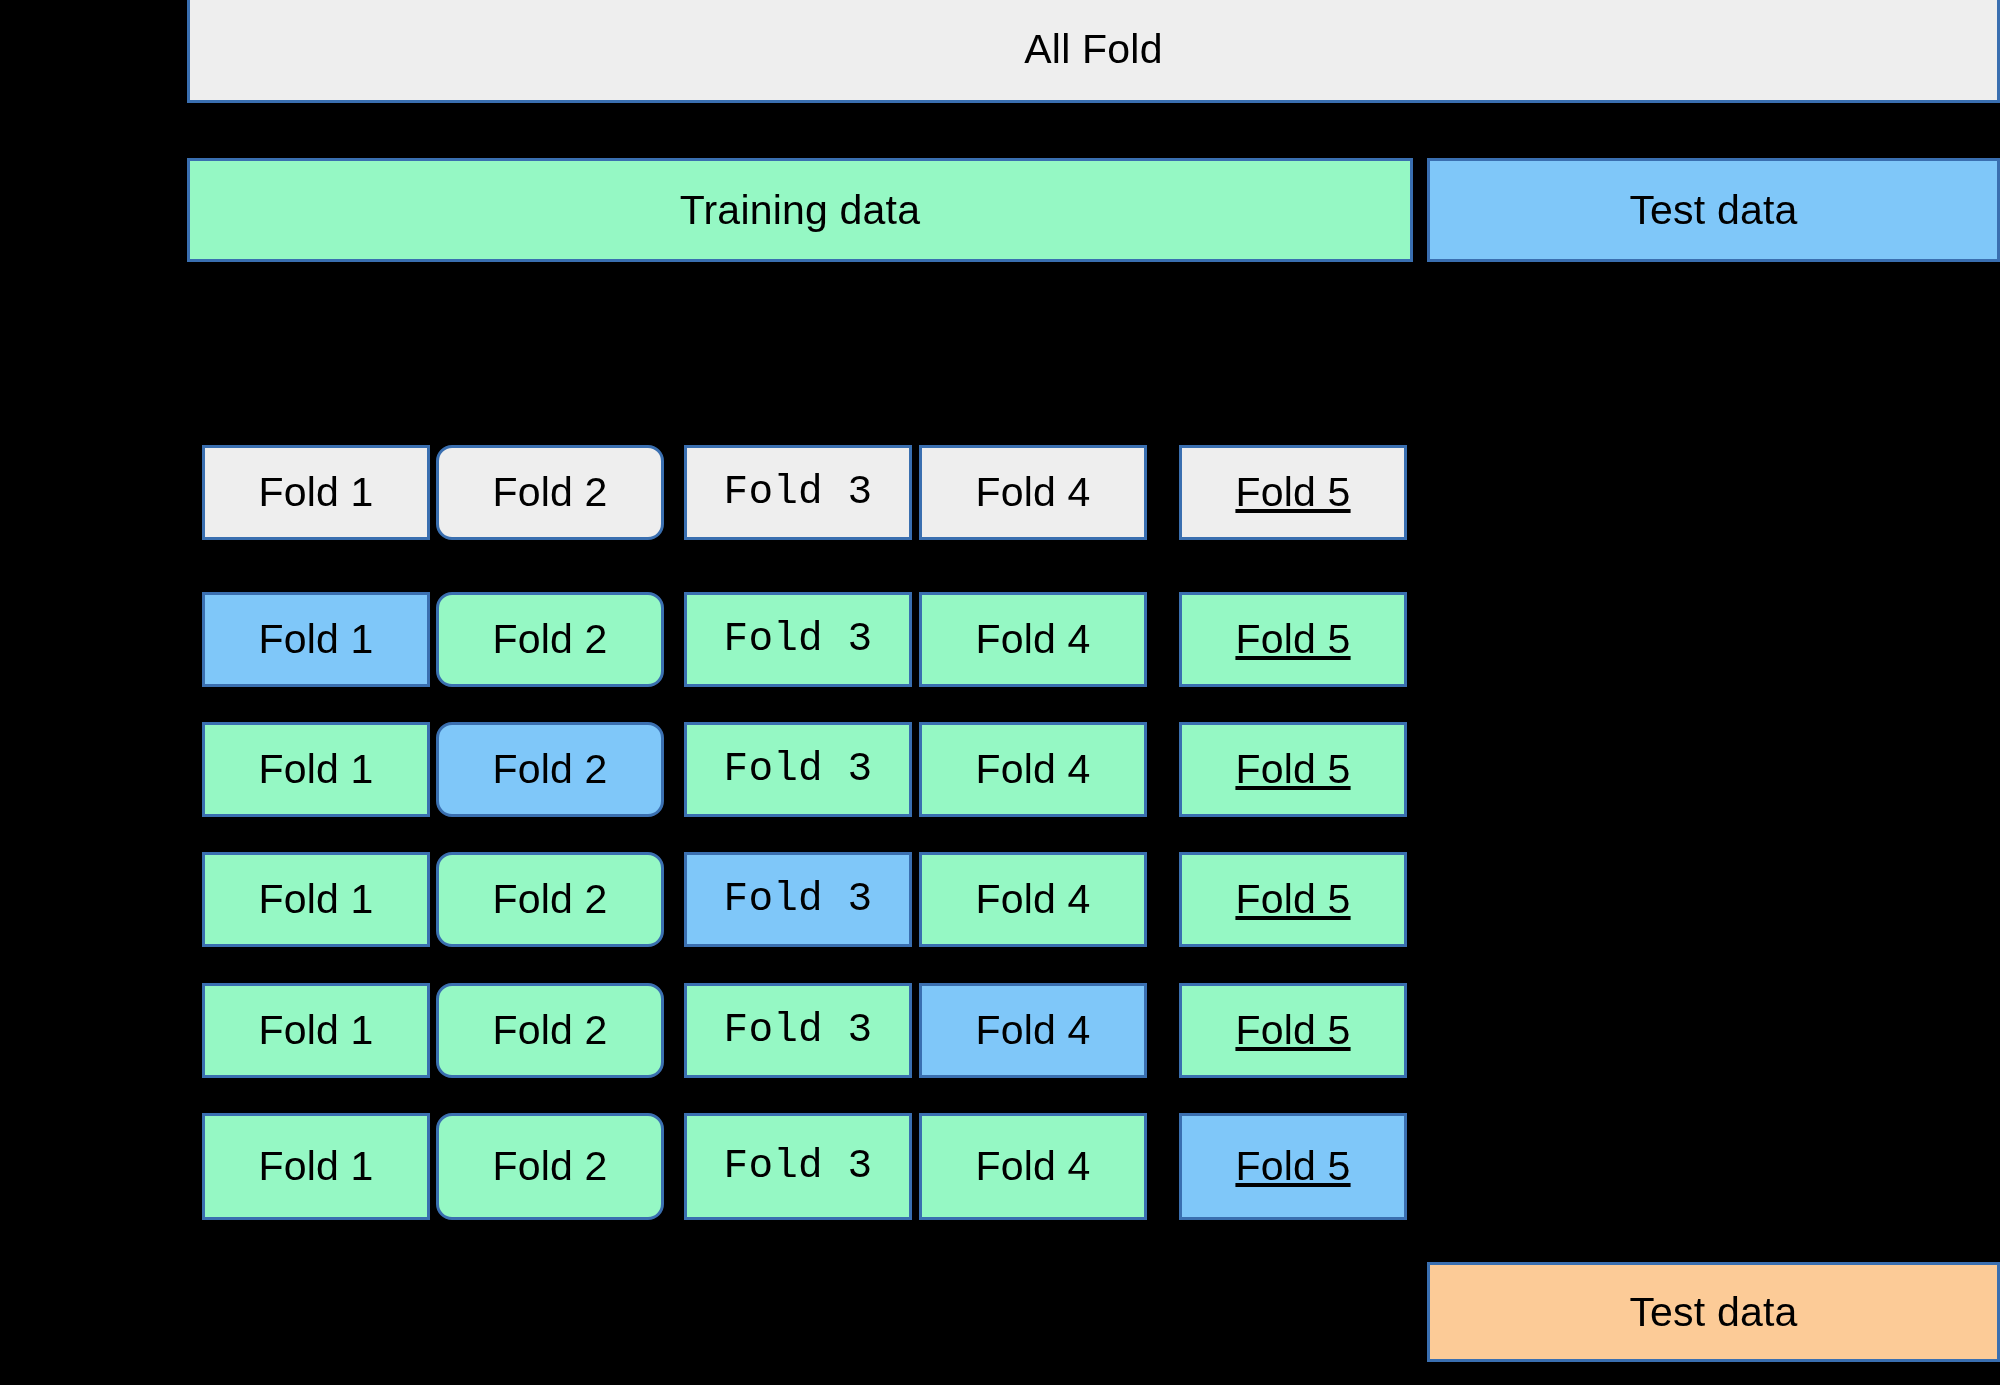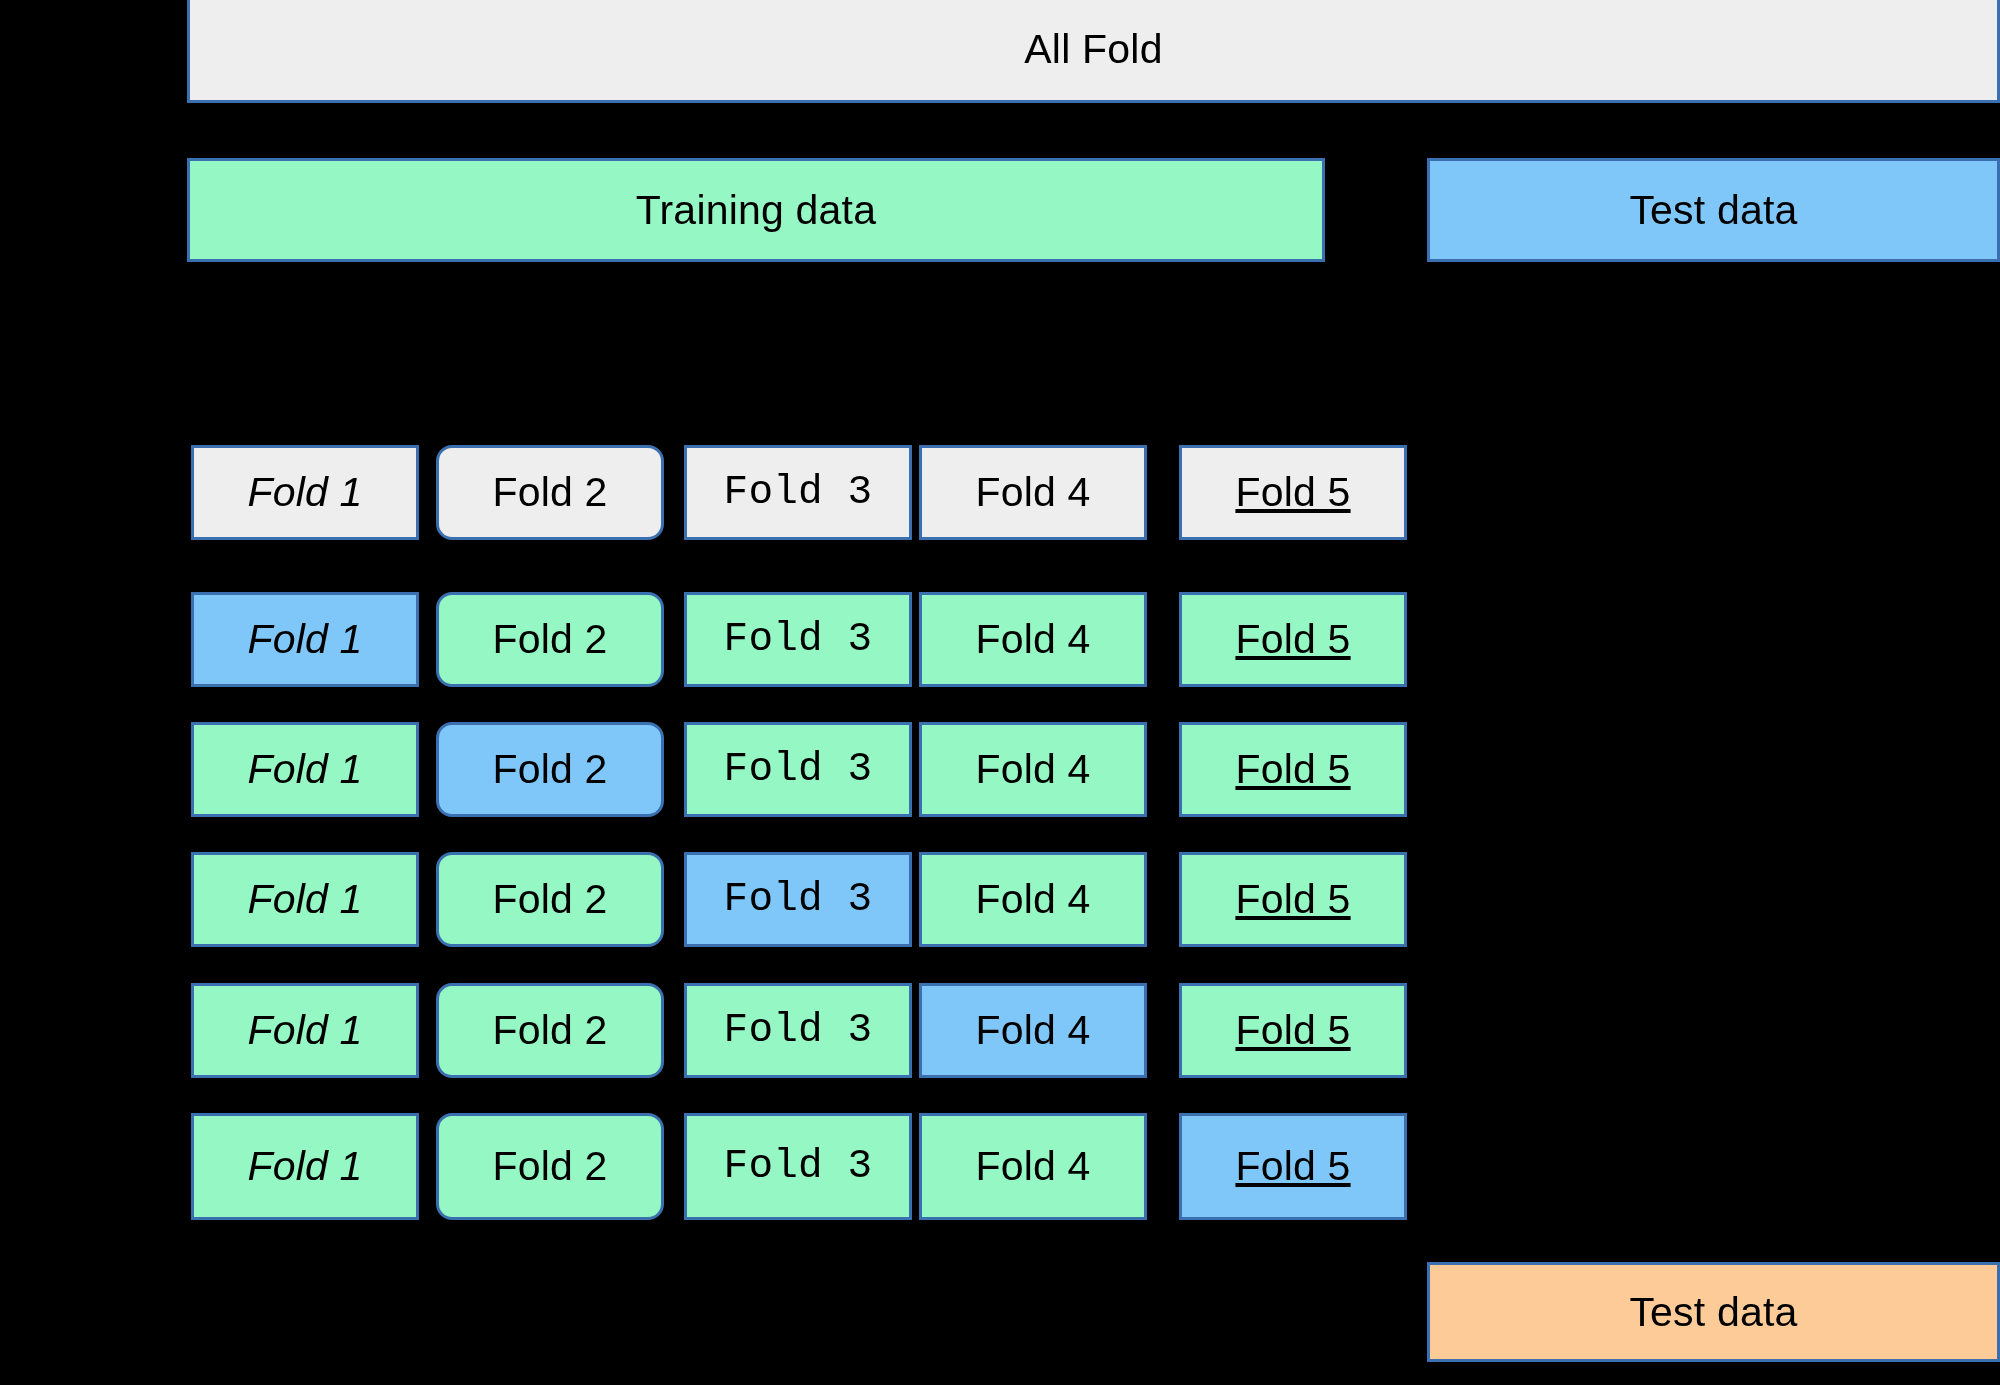--- a/index.html
+++ b/index.html
@@ -43,21 +43,21 @@
     left: 187px;
     top: -18px;
     width: 1813px;
     height: 121px;
   }
   #all-data .box-label { padding-top: 14px; }
 
   #training-data {
     left: 187px;
     top: 158px;
-    width: 1138px;
+    width: 1226px;
     height: 104px;
   }
   #test-data-top {
     left: 1427px;
     top: 158px;
     width: 573px;
     height: 104px;
   }
   #test-data-bottom {
     left: 1427px;
@@ -70,21 +70,21 @@
     position: absolute;
     left: 187px;
     width: 1226px;
     height: 95px;
   }
   .fold-row .box {
     top: 0;
     height: 95px;
     width: 228px;
   }
-  .fold-row .box.c0 { left: 4px; font-style: italic; }
+  .fold-row .box.c0 { left: 15px; }
   .fold-row .box.c1 { left: 249px; border-radius: 16px; }
   .fold-row .box.c2 { left: 497px; font-family: Liberation Mono, monospace; }
   .fold-row .box.c3 { left: 732px; }
   .fold-row .box.c4 { left: 992px; text-decoration: underline; }
 
   #fold-row-header { top: 445px; }
   #fold-row-1 { top: 592px; }
   #fold-row-2 { top: 722px; }
   #fold-row-3 { top: 852px; }
   #fold-row-4 { top: 983px; }

